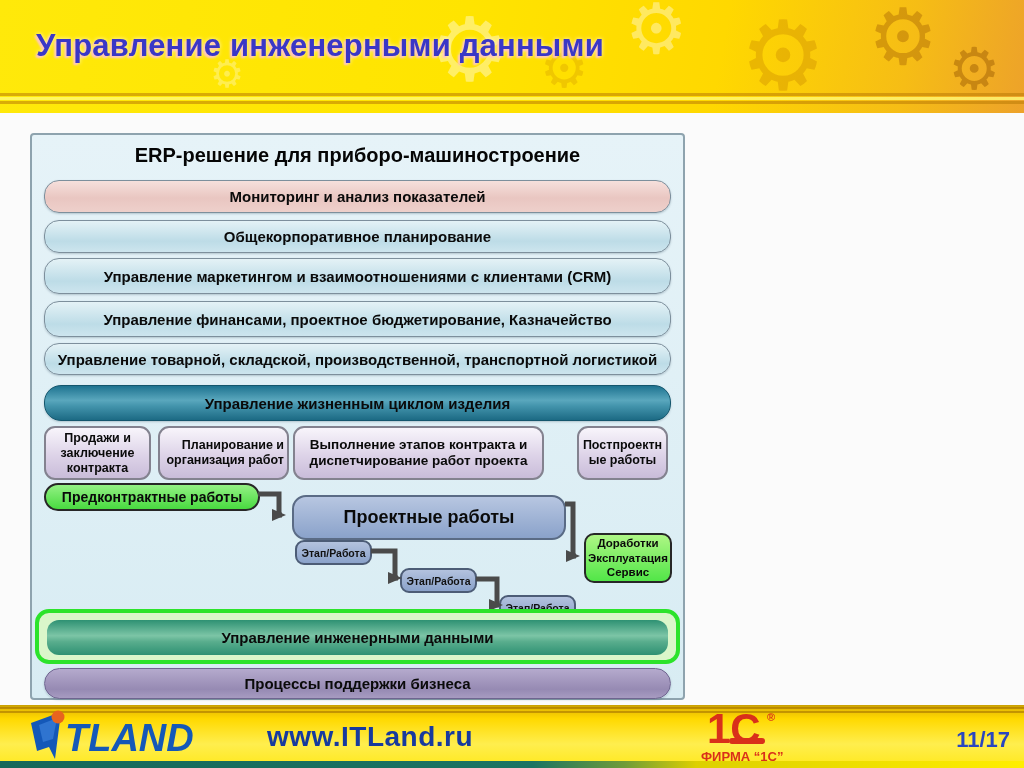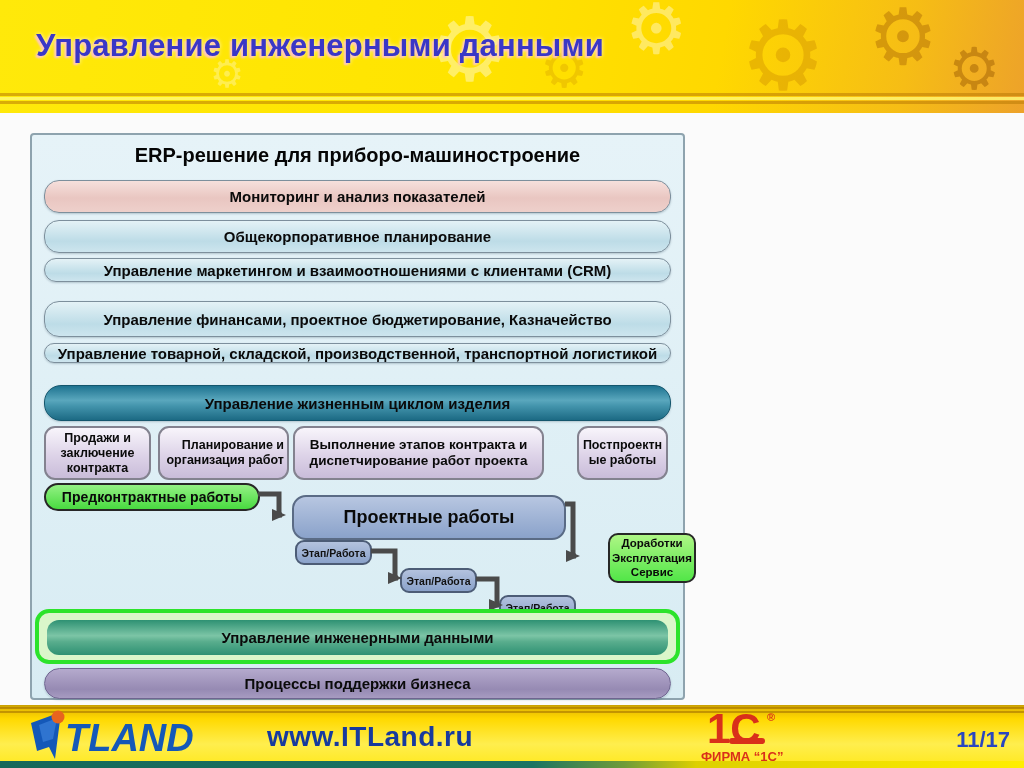--- a/index.html
+++ b/index.html
@@ -25,23 +25,23 @@
     font-size:20px;font-weight:bold;color:#050505;}
   .bar{position:absolute;left:12px;width:627px;box-sizing:border-box;border:1px solid #7d8f9c;
     border-radius:15px;display:flex;align-items:center;justify-content:center;text-align:center;
     font-weight:bold;font-size:15px;color:#0a0a0a;box-shadow:0 1px 2px rgba(40,70,90,.25);}
   .bar.pink{background:linear-gradient(#f6e0dc,#e9c6c1 55%,#eed0cb);}
   .bar.blue{background:linear-gradient(#e4f2f6,#bddce7 65%,#cde5ee);}
   .bar.teal{background:linear-gradient(#1e7390,#5aa7bd 42%,#4495ad 58%,#1c6a84);border-color:#14566d;border-radius:17px;}
   .bar.purple{background:linear-gradient(#b5aacd,#968ab3 70%,#a79bc1);border-color:#6f6590;border-radius:16px;}
   .bar.b0{top:45px;height:33px;}
   .bar.b1{top:85px;height:33px;}
-  .bar.b2{top:123px;height:24px;}
+  .bar.b2{top:123px;height:36px;}
   .bar.b3{top:166px;height:36px;}
-  .bar.b4{top:208px;height:20px;}
+  .bar.b4{top:208px;height:32px;}
   .bar.b5{top:250px;height:36px;}
   .bar.support{top:533px;height:31px;}
 
   .stage-box{position:absolute;top:291px;height:54px;box-sizing:border-box;
     background:linear-gradient(#f8f5fb,#ddd3e8 55%,#c9bcd9);border:2px solid #83828f;border-radius:11px;
     display:flex;align-items:center;justify-content:center;text-align:center;
     font-weight:bold;font-size:12.5px;color:#0a0a0a;line-height:1.2;padding:2px 3px;overflow-wrap:anywhere;}
   .stage-box.s0{left:12px;width:107px;}
   .stage-box.s1{left:126px;width:131px;text-align:right;}
   .stage-box.s2{left:261px;width:251px;font-size:13.5px;}
@@ -52,21 +52,21 @@
     display:flex;align-items:center;justify-content:center;font-weight:bold;font-size:14px;color:#0a0a0a;}
   .project-box{position:absolute;left:260px;top:360px;width:274px;height:45px;box-sizing:border-box;
     background:linear-gradient(#b7c6e1,#8aa2ca);border:2px solid #5a6b85;border-radius:14px;
     display:flex;align-items:center;justify-content:center;font-weight:bold;font-size:18px;color:#0a0a0a;}
   .stage-work{position:absolute;width:77px;height:25px;box-sizing:border-box;
     background:linear-gradient(#b3c2de,#8aa2ca);border:2px solid #4c5c76;border-radius:9px;
     display:flex;align-items:center;justify-content:center;font-weight:bold;font-size:10.5px;color:#111;}
   .stage-work.sw1{left:263px;top:405px;}
   .stage-work.sw2{left:368px;top:433px;}
   .stage-work.sw3{left:467px;top:460px;}
-  .rework-box{position:absolute;left:576px;top:398px;width:88px;height:50px;box-sizing:border-box;
+  .rework-box{position:absolute;left:552px;top:398px;width:88px;height:50px;box-sizing:border-box;
     background:linear-gradient(#aef685,#52e648);border:2px solid #272727;border-radius:10px;
     display:flex;align-items:center;justify-content:center;text-align:center;
     font-weight:bold;font-size:11.5px;line-height:1.3;color:#0a0a0a;white-space:pre-line;}
   .arrows{position:absolute;left:0;top:0;width:651px;height:563px;pointer-events:none;}
 
   .highlight{position:absolute;left:3px;top:474px;width:645px;height:55px;box-sizing:border-box;
     background:#daf6ca;border:4px solid #2ce32b;border-radius:14px;}
   .eng-bar{position:absolute;left:8px;top:7px;width:621px;height:35px;border-radius:12px;
     background:linear-gradient(#2e9173,#7cc5a6 45%,#59ad8d 62%,#2e9173);
     display:flex;align-items:center;justify-content:center;font-weight:bold;font-size:15px;color:#0a0a0a;}

